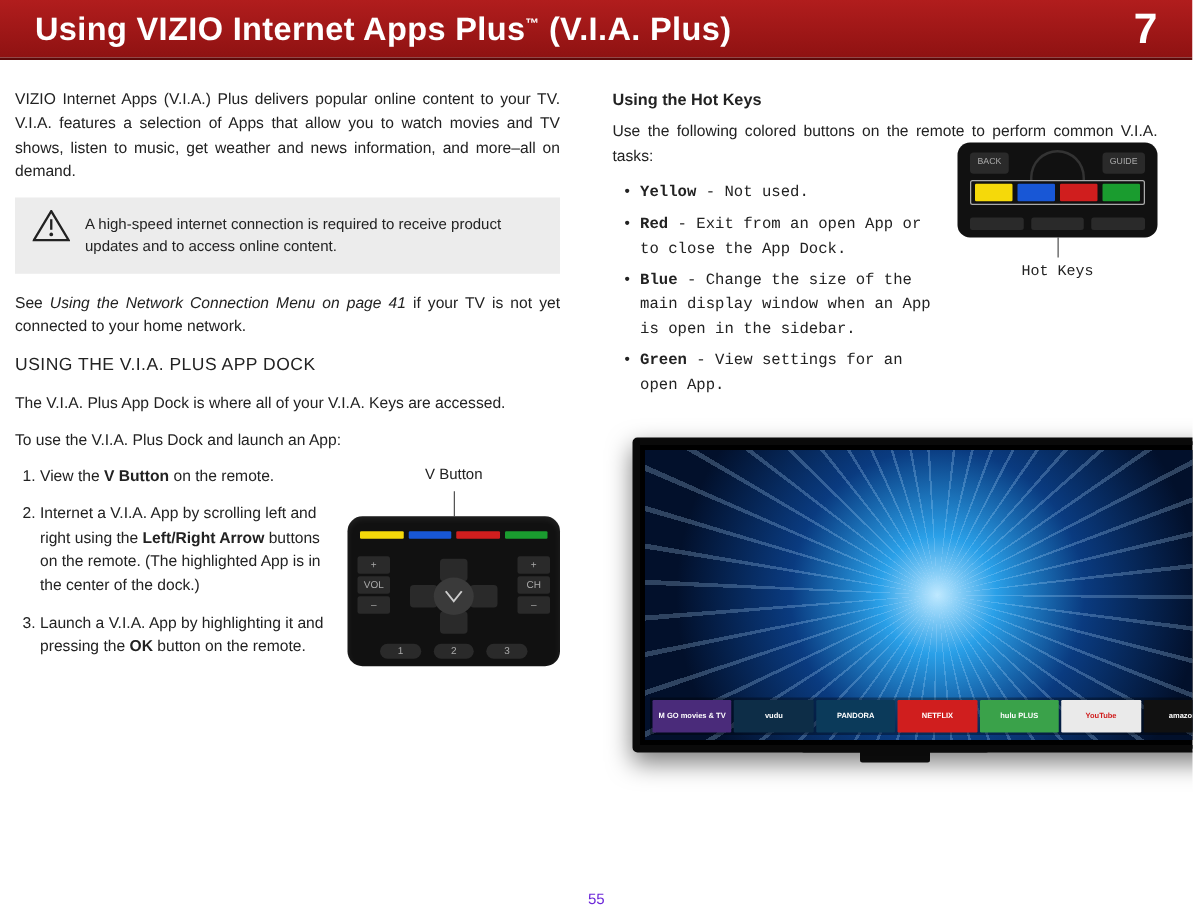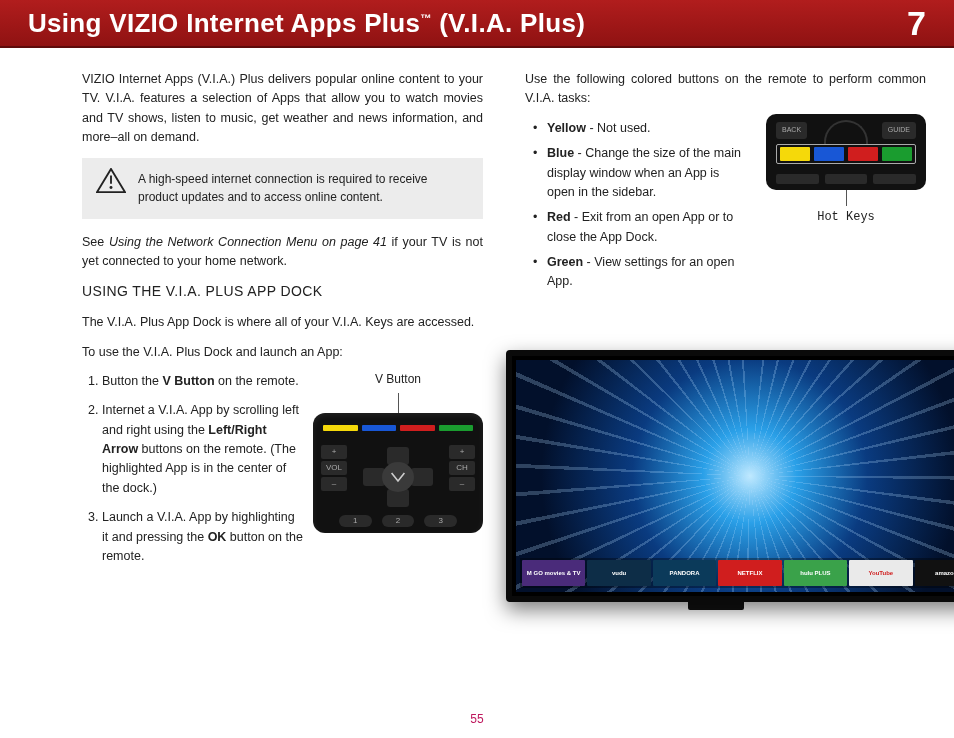--- a/index.html
+++ b/index.html
@@ -27,23 +27,22 @@
     flex: 1;
     letter-spacing: 0.3px;
   }
   .header-title .tm { font-size: 11px; vertical-align: super; }
   .header-chapter {
     font-size: 34px;
     font-weight: 700;
   }
   .cols {
     display: flex;
-    padding: 22px 28px 10px 44px;
+    padding: 22px 28px 10px 12px;
     gap: 42px;
-    margin-left: 38px;
   }
   .col { flex: 1; font-size: 12.5px; line-height: 1.55; }
   .col p { margin-bottom: 10px; text-align: justify; }
   .note {
     background: #ececec;
     padding: 12px 14px 12px 56px;
     position: relative;
     font-size: 12px;
     margin: 8px 0 14px 0;
   }
@@ -59,21 +58,21 @@
     letter-spacing: 0.4px;
     margin: 6px 0 10px 0;
   }
   .h3 {
     font-weight: 700;
     font-size: 13px;
     margin-bottom: 6px;
   }
   ol.steps { list-style: decimal; padding-left: 20px; }
   ol.steps li { margin-bottom: 10px; padding-right: 180px; }
-  ul.bul { list-style: none; padding-left: 12px; }
+  ul.bul { list-style: none; padding-left: 12px; font-family: Liberation Mono, monospace; }
   ul.bul li { margin-bottom: 6px; padding-left: 10px; position: relative; padding-right: 180px; }
   ul.bul li::before { content: "•"; position: absolute; left: -4px; top: 0; }
   .b { font-weight: 700; }
   .it { font-style: italic; }
   .col-l { position: relative; }
   .col-r { position: relative; }
 
   
   .remote-wrap {
     position: absolute;
@@ -161,21 +160,21 @@
       repeating-conic-gradient(from 0deg at 50% 50%,
         rgba(255,255,255,0.0) 0deg 6deg,
         rgba(180,220,255,0.25) 6deg 7deg);
   }
   .tv .dock{position:absolute; left:4px; right:4px; bottom:4px; height:30px; display:flex; gap:2px; background:rgba(0,0,0,0.35); padding:2px;}
   .tv .dock span{flex:1; border-radius:1px; display:flex; align-items:center; justify-content:center; color:#fff; font-size:6px; font-weight:700;}
   .tv .logo{position:absolute; right:8px; bottom:-14px; color:#555; font-size:8px; font-weight:700; letter-spacing:1px;}
   .stand{width:150px;height:10px;background:#111;margin:8px auto 0;border-radius:2px;}
   .stand::before{content:"";display:block;width:56px;height:18px;background:#111;margin:-18px auto 0;border-radius:2px;}
 
-  .pagenum { position:absolute; bottom:12px; left:0; right:0; text-align:center; font-size:12px; color:#be185d; }
+  .pagenum { position:absolute; bottom:12px; left:0; right:0; text-align:center; font-size:12px; color:#6d28d9; }
 </style>
 </head>
 <body>
 
 <div class="header">
   <div class="header-title">
     <span>Using VIZIO Internet Apps Plus</span><span class="tm">™</span><span> (V.I.A. Plus)</span>
   </div>
   <div class="header-chapter">7</div>
 </div>
@@ -198,21 +197,21 @@
 
     <p>
       <span>See </span><span class="it">Using the Network Connection Menu on page 41</span><span> if your TV is not yet connected to your home network.</span>
     </p>
 
     <div class="h2">USING THE V.I.A. PLUS APP DOCK</div>
     <p>The V.I.A. Plus App Dock is where all of your V.I.A. Keys are accessed.</p>
     <p>To use the V.I.A. Plus Dock and launch an App:</p>
 
     <ol class="steps">
-      <li><span>Button the </span><span class="b">V Button</span><span> on the remote.</span></li>
+      <li><span>View the </span><span class="b">V Button</span><span> on the remote.</span></li>
       <li><span>Internet a V.I.A. App by scrolling left and right using the </span><span class="b">Left/Right Arrow</span><span> buttons on the remote. (The highlighted App is in the center of the dock.)</span></li>
       <li><span>Launch a V.I.A. App by highlighting it and pressing the </span><span class="b">OK</span><span> button on the remote.</span></li>
     </ol>
 
     <div class="remote-wrap">
       <div class="remote-label">V Button</div>
       <div class="remote-line"></div>
       <div class="remote">
         <div class="strip">
             <span></span>
@@ -244,25 +243,26 @@
         <div class="nums">
           <span>1</span>
           <span>2</span>
           <span>3</span>
         </div>
       </div>
     </div>
   </div>
 
   <div class="col col-r">
+    <div class="h3">Using the Hot Keys</div>
     <p>Use the following colored buttons on the remote to perform common V.I.A. tasks:</p>
     <ul class="bul">
       <li><span class="b">Yellow</span><span> - Not used.</span></li>
+      <li><span class="b">Red</span><span> - Exit from an open App or to close the App Dock.</span></li>
       <li><span class="b">Blue</span><span> - Change the size of the main display window when an App is open in the sidebar.</span></li>
-      <li><span class="b">Red</span><span> - Exit from an open App or to close the App Dock.</span></li>
       <li><span class="b">Green</span><span> - View settings for an open App.</span></li>
     </ul>
 
     <div class="hot-remote">
       <div class="r2">
         <div class="btnrow">
           <span>BACK</span>
           <span>GUIDE</span>
         </div>
         <div class="arc"></div>

